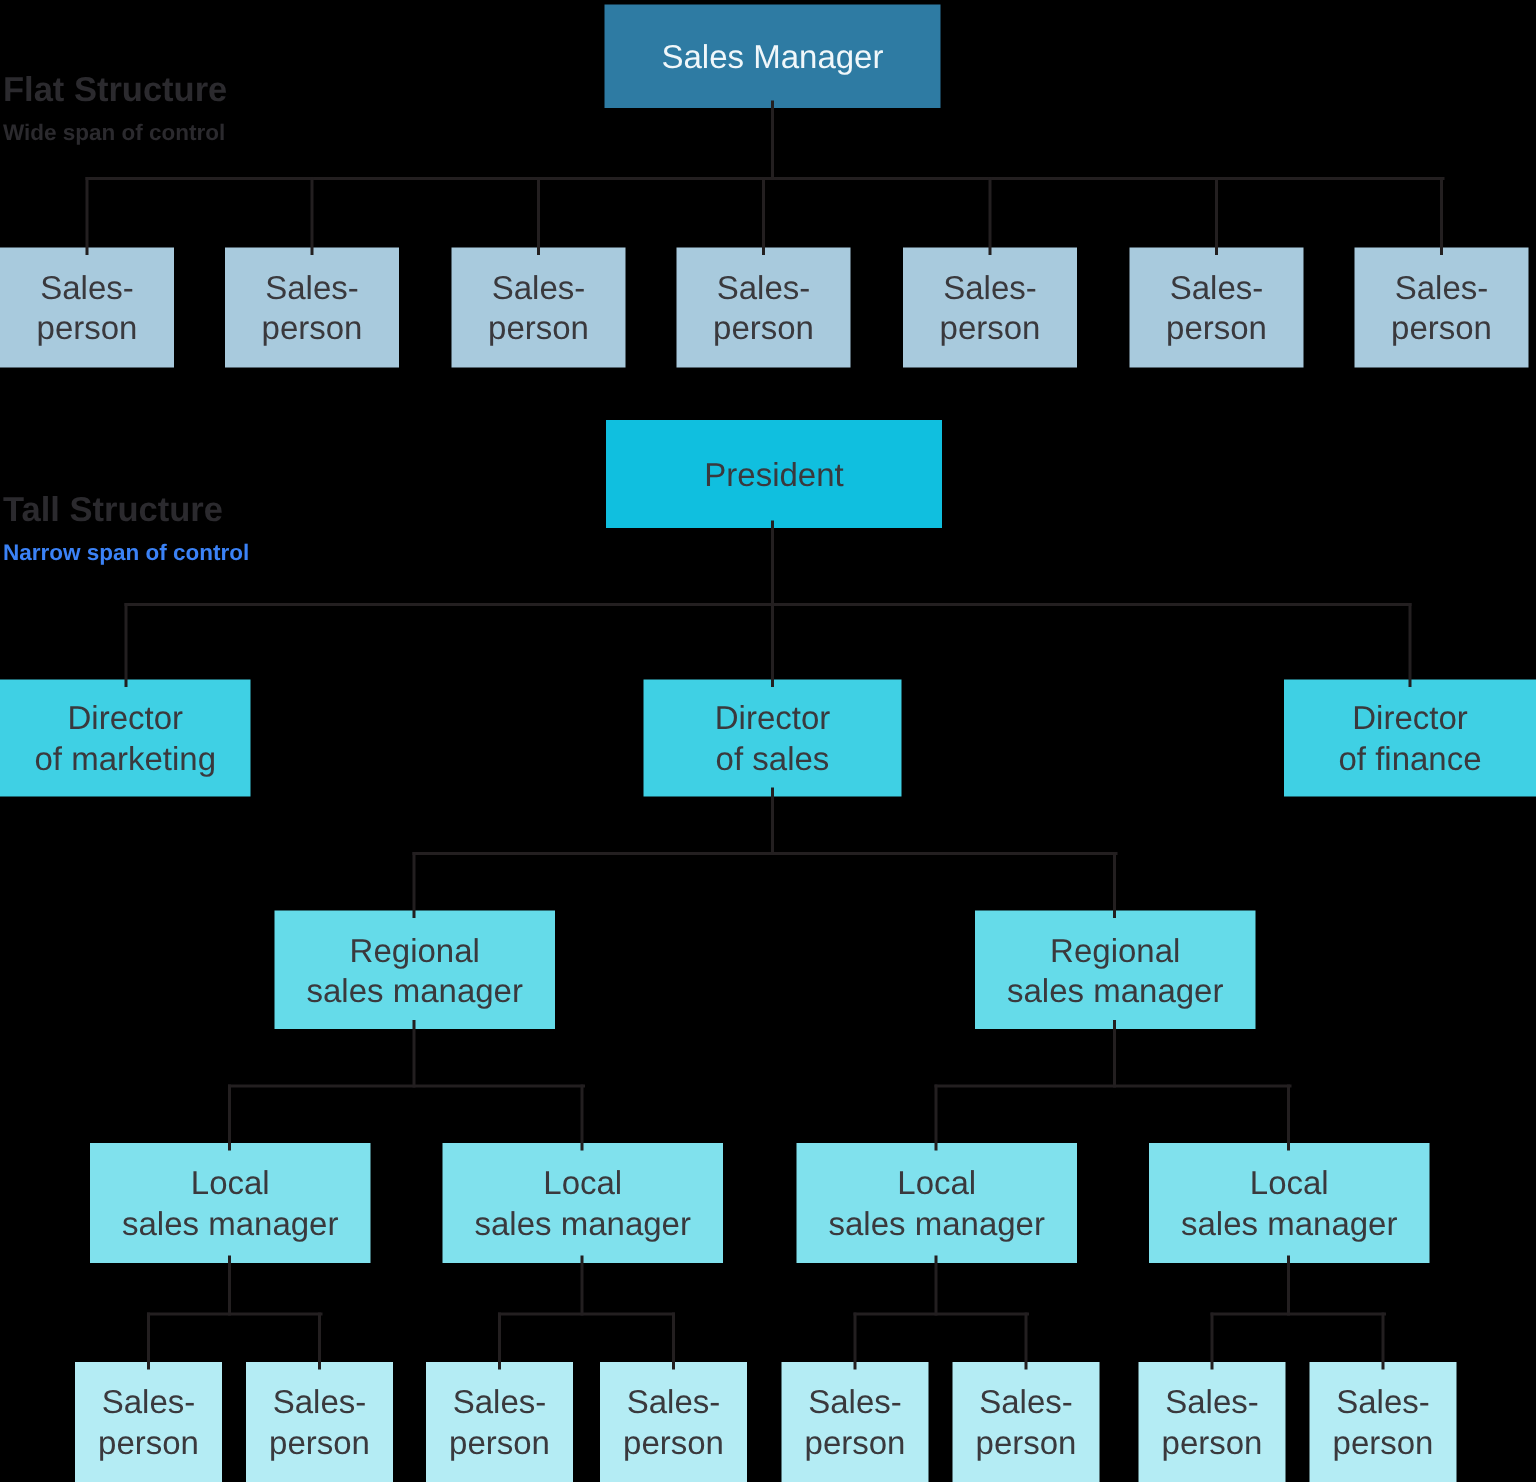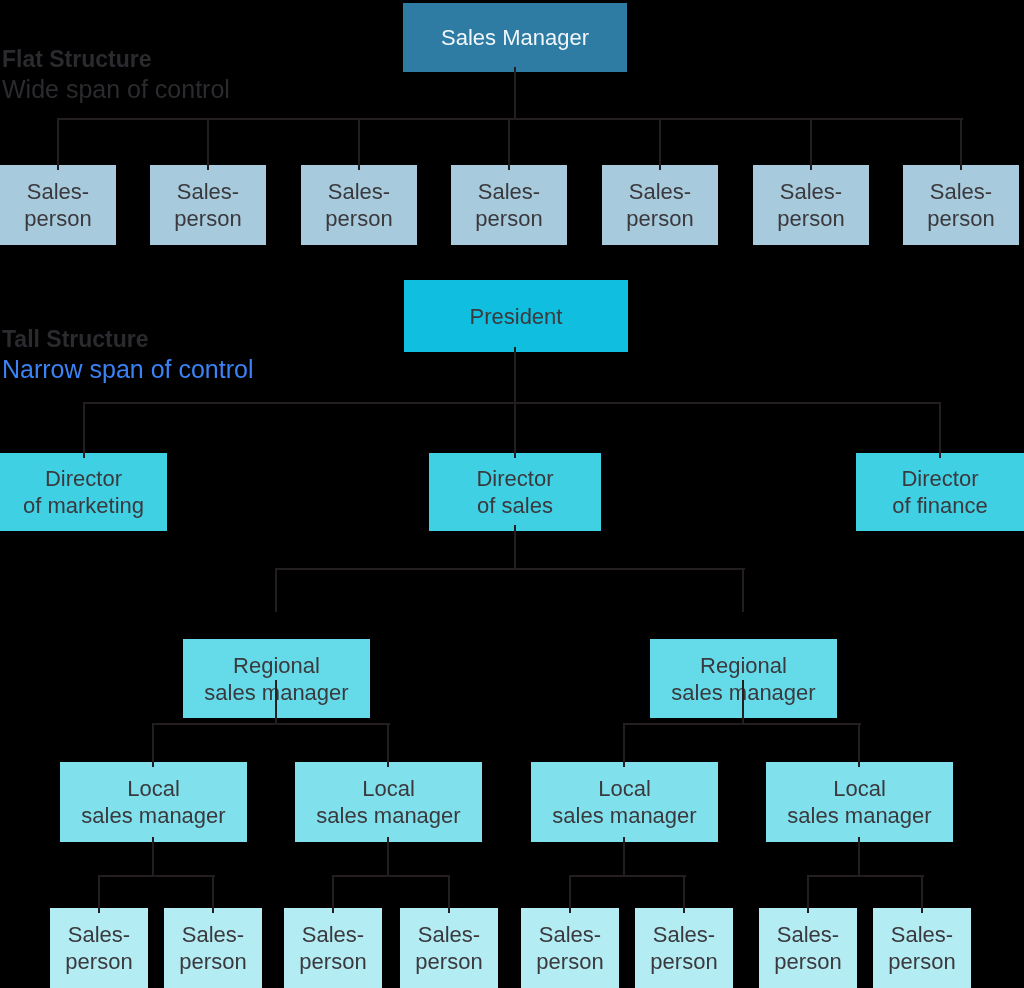--- a/index.html
+++ b/index.html
@@ -6,41 +6,41 @@
   body {
     width: 1024px; height: 988px;
     background: #000;
     font-family: "Liberation Sans", "DejaVu Sans", sans-serif;
     overflow: hidden;
   }
   .stage { position: relative; width: 1024px; height: 988px; }
 
   .hdr { position: absolute; margin-top: 36px; }
   .hdr-b { font-size: 23px; font-weight: 700; line-height: 30px; color: #2b2a2e; }
-  .hdr-r { font-size: 25px; font-weight: 400; line-height: 30px; color: #2b2a2e; }
+  .hdr-r { font-size: 15px; font-weight: 700; line-height: 30px; color: #2b2a2e; }
 
   .node {
     position: absolute;
     display: flex; align-items: center; justify-content: center;
     text-align: center;
     font-size: 22px; line-height: 27px;
     color: #3a393d;
     white-space: pre-line;
     box-sizing: border-box;
   }
   .light-text { color: #f0f7fa; }
 
   .line { position: absolute; background: #231f20; }
 
   
   .fill-sales-manager    { background: #2e7ba3; }
   .fill-salesperson-flat { background: #a8cadd; }
   .fill-president        { background: #10bfdf; text-align: center; }
   .fill-director         { background: #3fd0e4; }
-  .fill-regional         { background: #65dbe9; margin-top: 32px; }
+  .fill-regional         { background: #65dbe9; }
   .fill-local            { background: #80e1ed; }
   .fill-salesperson-tall { background: #b4ecf4; }
 </style>
 </head>
 <body style="background: rgb(0, 0, 0);">
 
 <div class="stage">
 
   <div class="hdr" style="left:2px; top:8px;">
     <div class="hdr-b" style="color: rgb(43, 42, 46);">Flat Structure</div>

